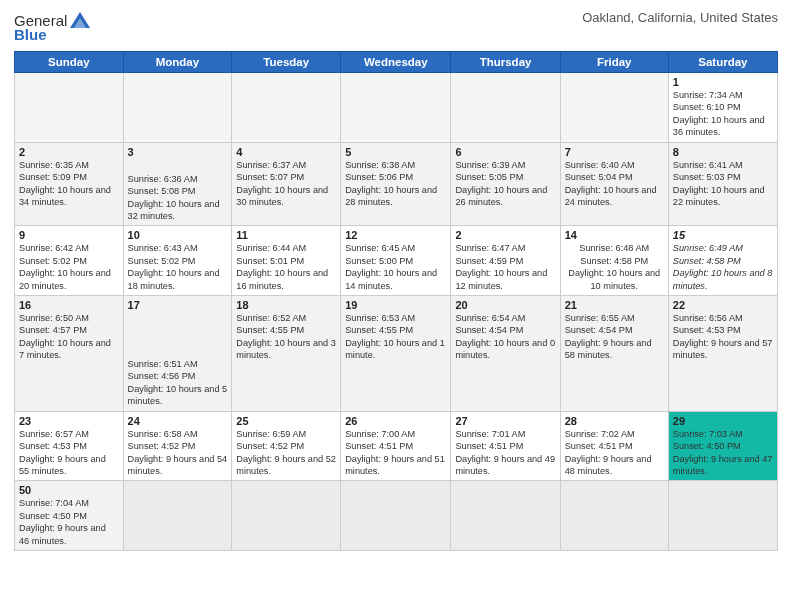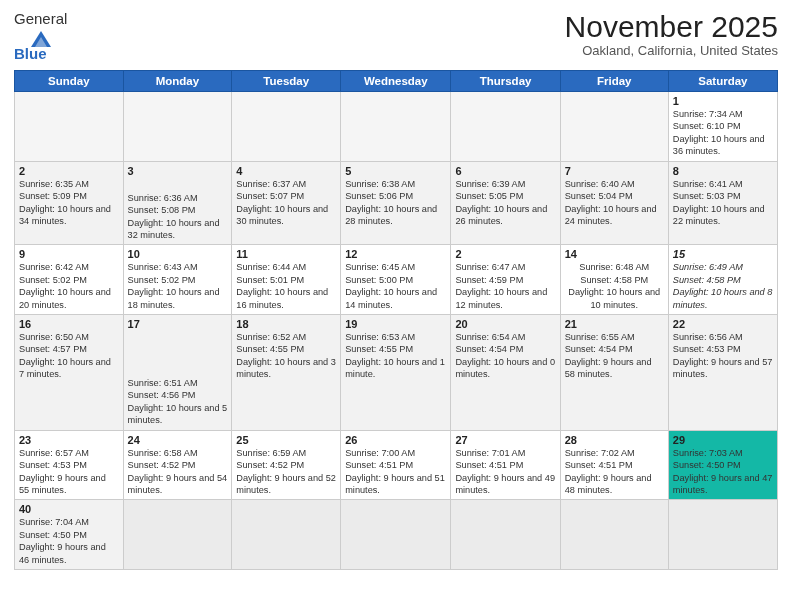--- a/index.html
+++ b/index.html
@@ -74,33 +74,32 @@
       line-height: 1.35;
     }
   </style>
 </head>
 <body>
 
 <div class="page">
   <div class="header">
     <div class="logo-area">
       <div style="display:flex;flex-direction:column;align-items:flex-start;">
-        <div style="display:flex;align-items:center;gap:2px;flex-direction:column;">
+        <div style="display:flex;align-items:center;gap:2px;">
           <span style="font-size:15px;color:#333;font-weight:normal;">General</span>
 
           <svg width="22" height="20" viewBox="0 0 22 20">
             <polygon points="11,2 21,18 1,18" fill="#2a6abf"></polygon>
             <polygon points="11,8 17,18 5,18" fill="#fff" opacity="0.4"></polygon>
           </svg>
         </div>
         <span style="font-size:15px;color:#2a6abf;font-weight:bold;margin-top:-4px;">Blue</span>
       </div>
     </div>
     <div class="title-area">
-      <div class="month-title">November 2025</div>
       <div class="location-title">Oakland, California, United States</div>
     </div>
   </div>
 
   <table class="calendar">
     <thead>
       <tr>
         <th>Sunday</th>
         <th>Monday</th>
         <th>Tuesday</th>
@@ -296,21 +295,21 @@
           </td>
           <td style="background: #14b8a6;">
             <span class="day-num">29</span>
             <div class="day-info" style="white-space: pre-line;">Sunrise: 7:03 AM
 Sunset: 4:50 PM
 Daylight: 9 hours and 47 minutes.</div>
           </td>
         </tr>
         <tr>
           <td style="background: rgb(242, 242, 242);">
-            <span class="day-num">40</span>
+            <span class="day-num">50</span>
             <div class="day-info" style="white-space: pre-line;">Sunrise: 7:04 AM
 Sunset: 4:50 PM
 Daylight: 9 hours and 46 minutes.</div>
           </td>
           <td style="background: rgb(235, 235, 235);"></td>
           <td style="background: rgb(235, 235, 235);"></td>
           <td style="background: rgb(235, 235, 235);"></td>
           <td style="background: rgb(235, 235, 235);"></td>
           <td style="background: rgb(235, 235, 235);"></td>
           <td style="background: rgb(235, 235, 235);"></td>

